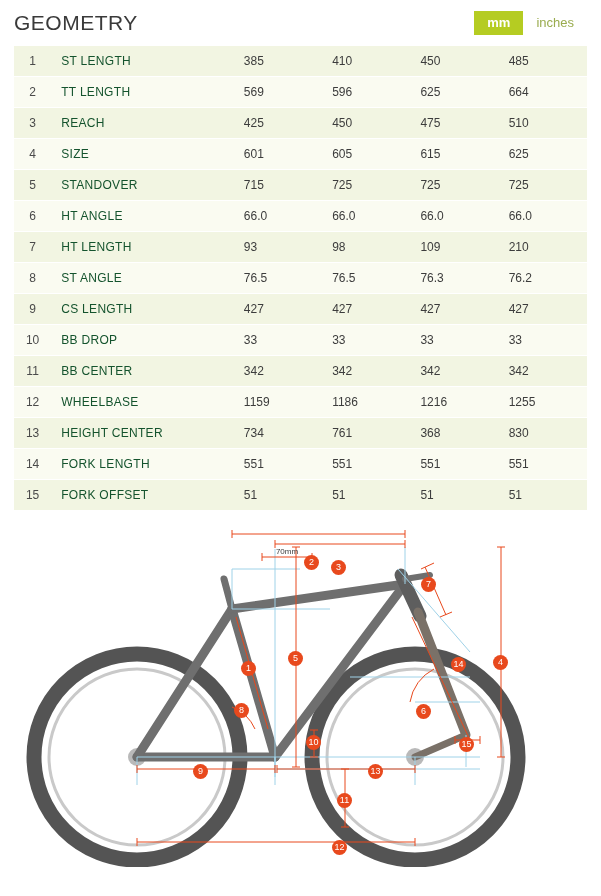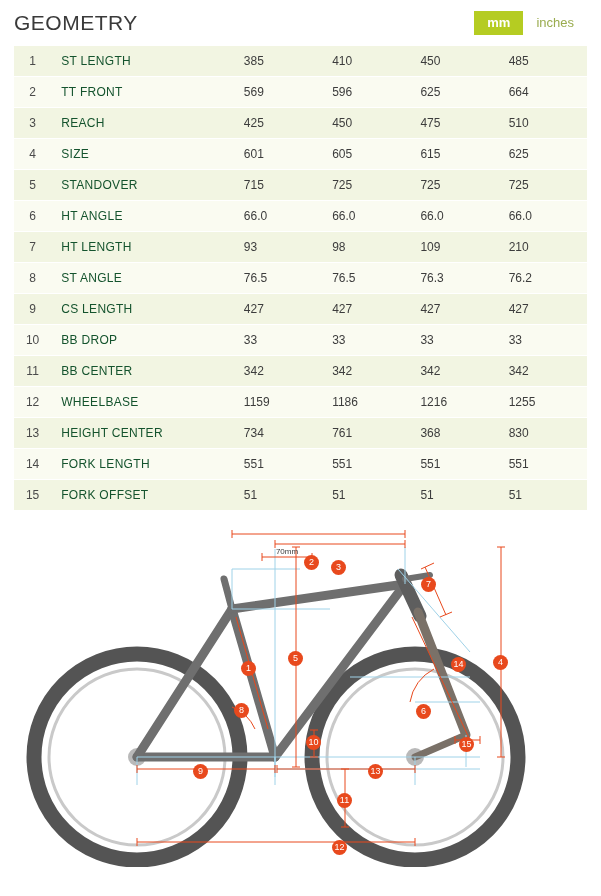--- a/index.html
+++ b/index.html
@@ -128,21 +128,21 @@
         <tr class="odd">
           <td class="c-num">1</td>
           <td class="c-label">ST LENGTH</td>
           <td class="c-val">385</td>
           <td class="c-val">410</td>
           <td class="c-val">450</td>
           <td class="c-val">485</td>
         </tr>
         <tr class="even">
           <td class="c-num">2</td>
-          <td class="c-label">TT FRONT</td>
+          <td class="c-label">TT LENGTH</td>
           <td class="c-val">569</td>
           <td class="c-val">596</td>
           <td class="c-val">625</td>
           <td class="c-val">664</td>
         </tr>
         <tr class="odd">
           <td class="c-num">3</td>
           <td class="c-label">REACH</td>
           <td class="c-val">425</td>
           <td class="c-val">450</td>

